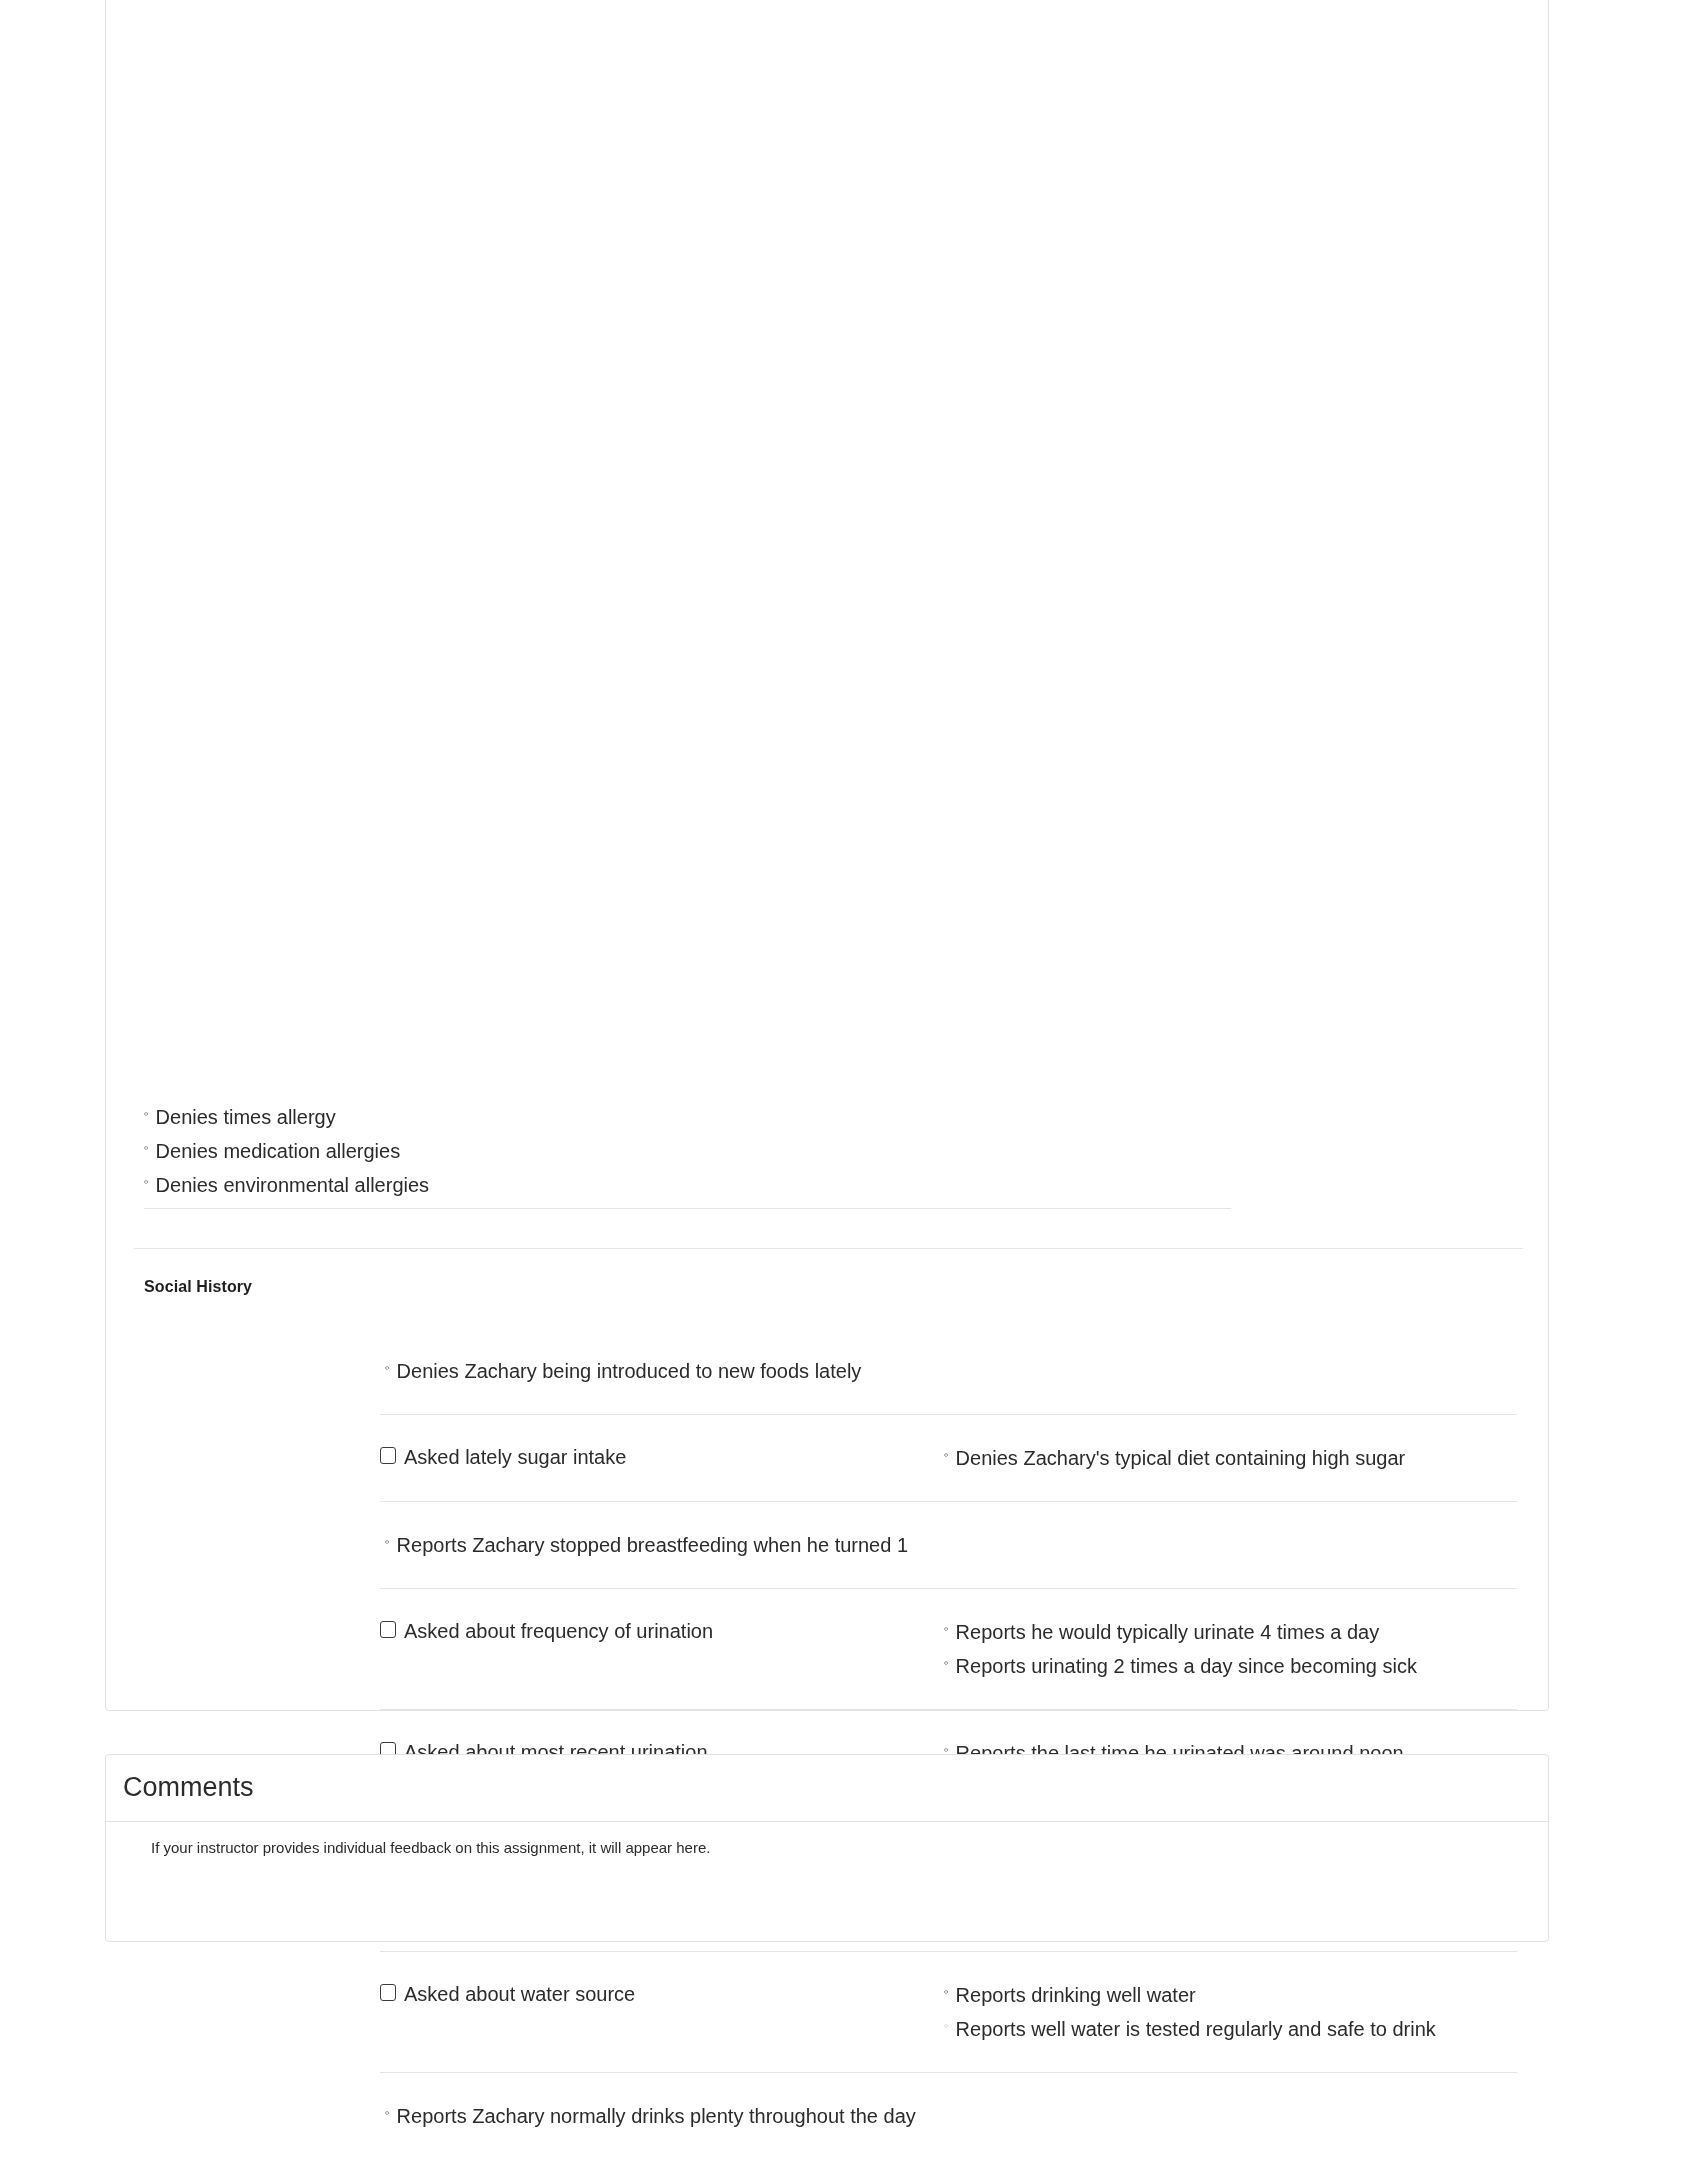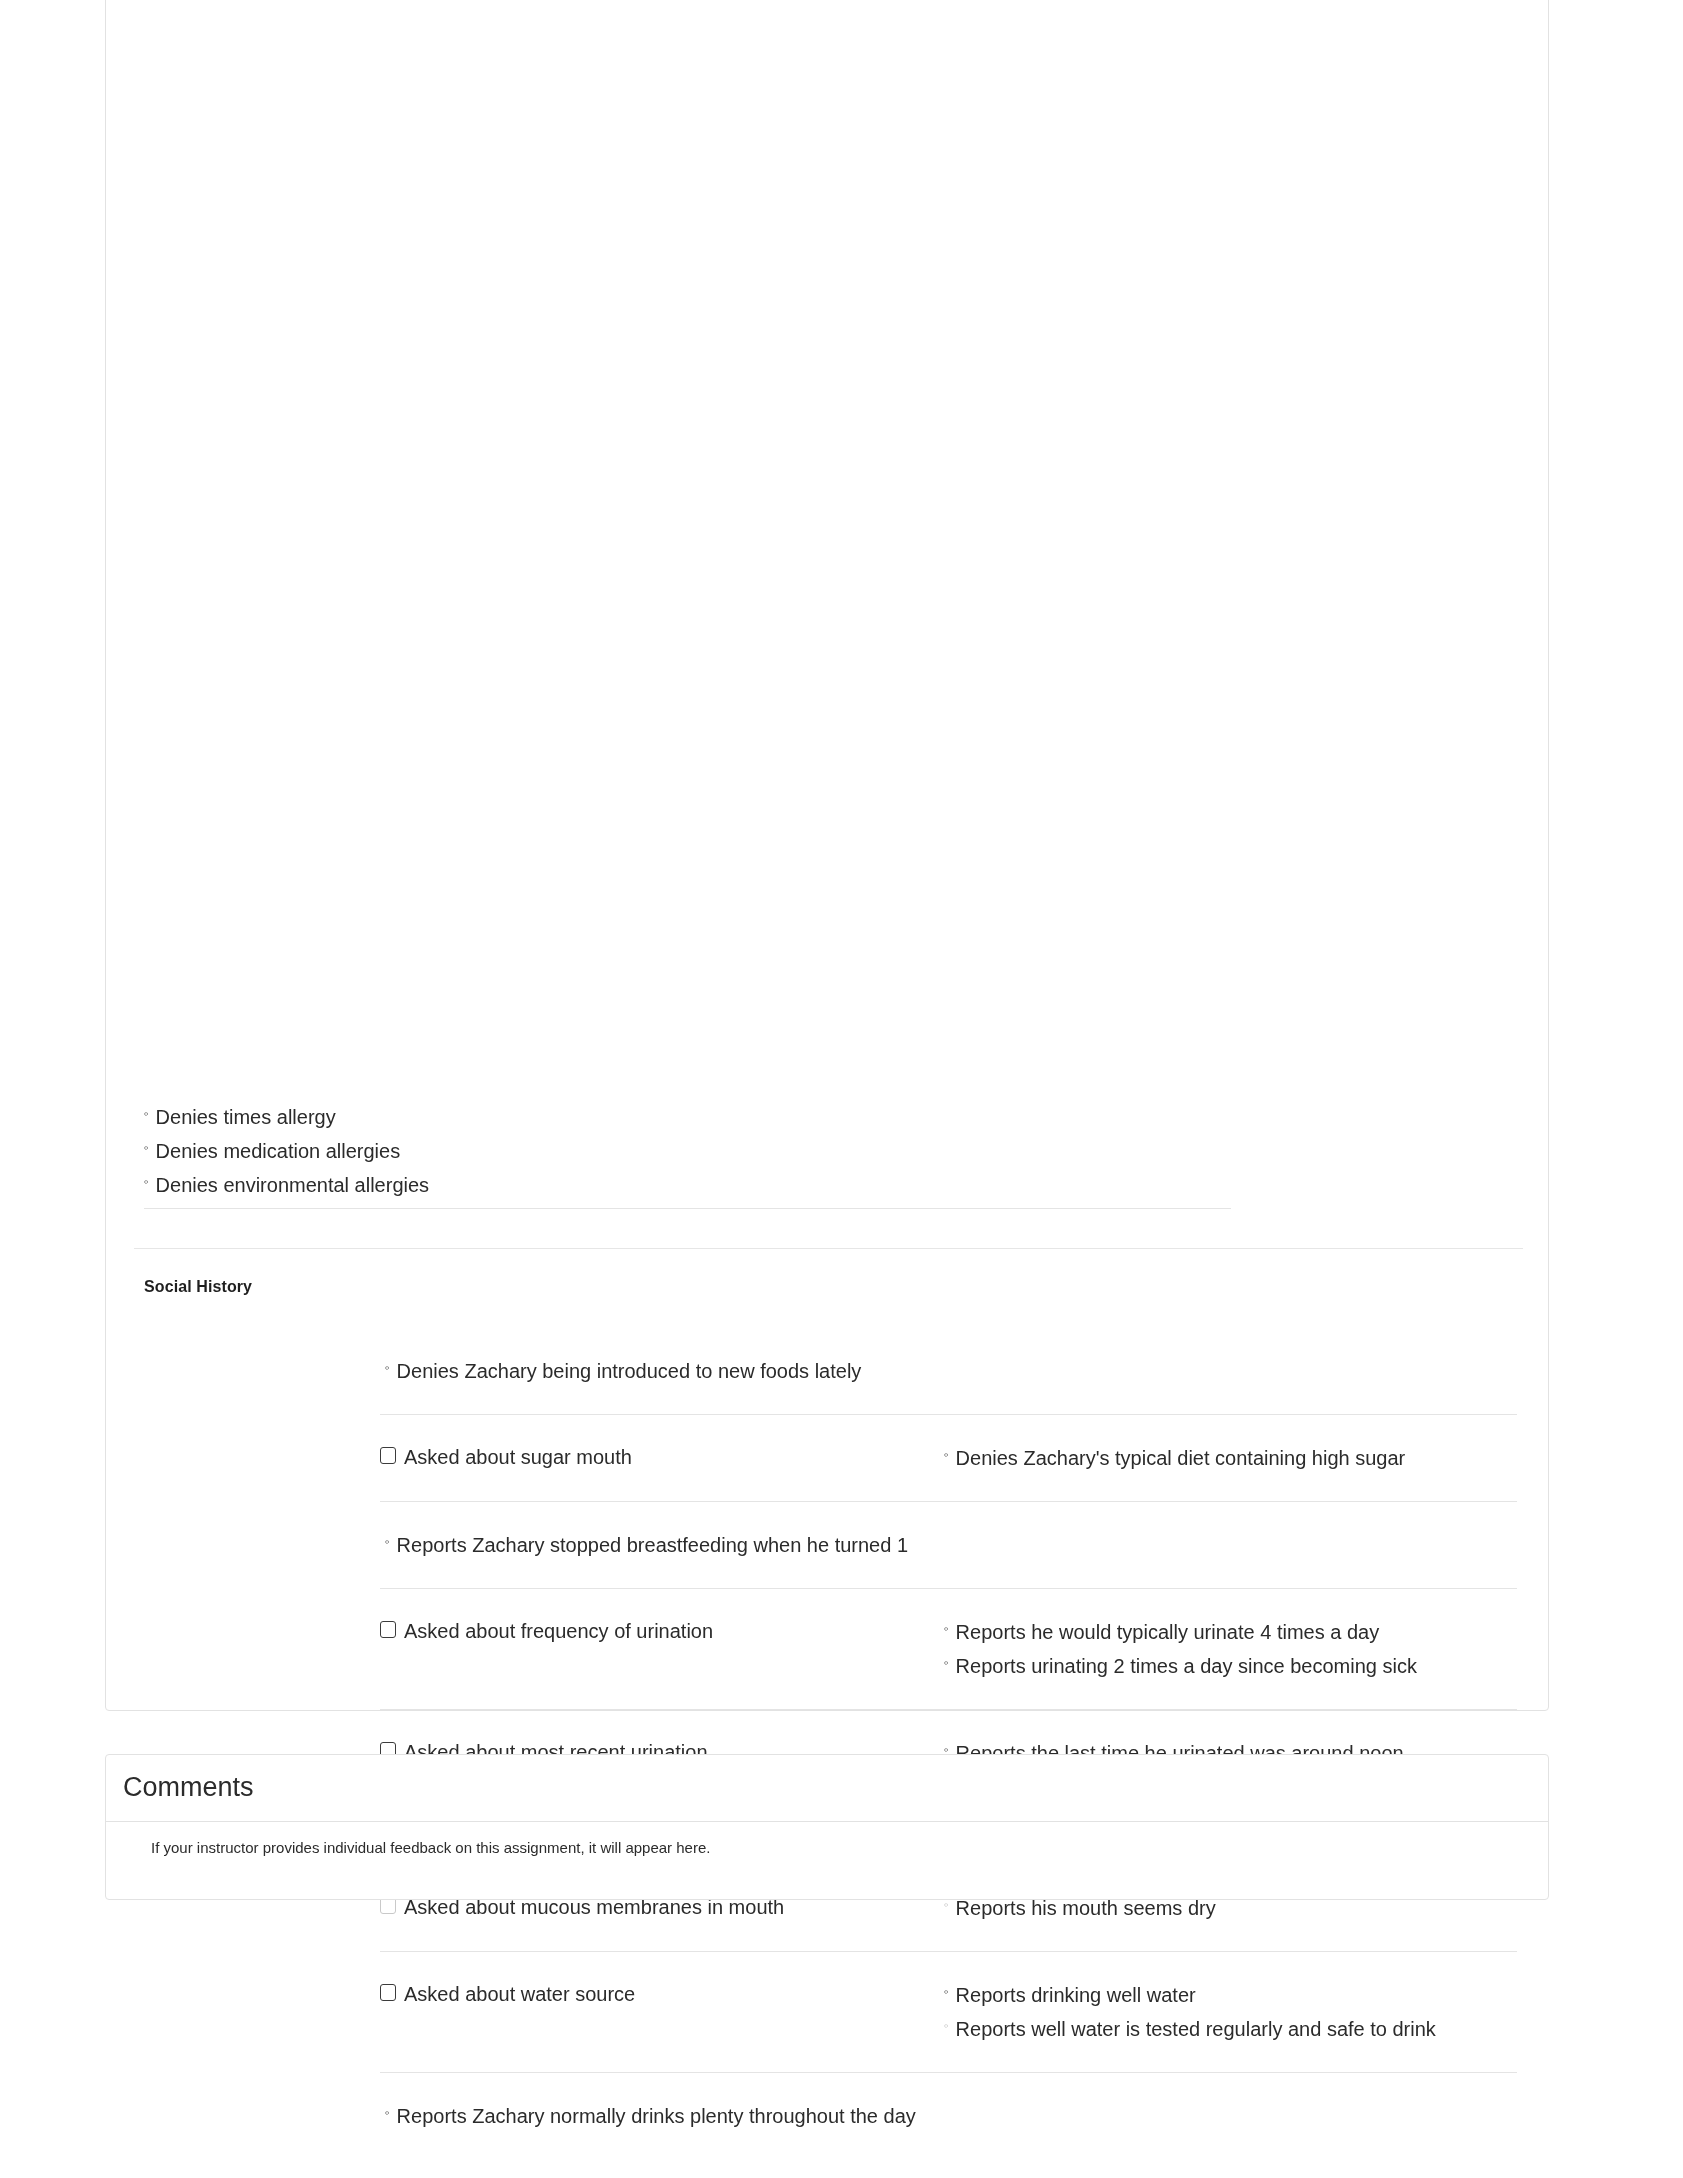--- a/index.html
+++ b/index.html
@@ -28,21 +28,21 @@
   #checklist-card {
     left: 105px;
     top: -396px;
     width: 1444px;
     height: 2107px;
   }
   #comments-card {
     left: 105px;
     top: 1754px;
     width: 1444px;
-    height: 146px;
+    height: 188px;
     text-decoration: underline;
   }
 
   
   .allergy-block {
     position: absolute;
     left: 38px;
     top: 1495px;
     width: 1366px;
   }
@@ -213,21 +213,21 @@
               <div class="row-right">
                 <div class="finding">
                   <span class="bullet">◦</span>
                   <span class="ftext">Denies Zachary being introduced to new foods lately</span>
                 </div>
               </div>
             </div>
             <div class="row">
               <div class="row-left">
                 <span class="cbox"></span>
-                <span class="cbox-label">Asked about sugar mouth</span>
+                <span class="cbox-label">Asked lately sugar intake</span>
               </div>
               <div class="row-right">
                 <div class="finding">
                   <span class="bullet">◦</span>
                   <span class="ftext">Denies Zachary's typical diet containing high sugar</span>
                 </div>
               </div>
             </div>
             <div class="row">
               <div class="row-right">

